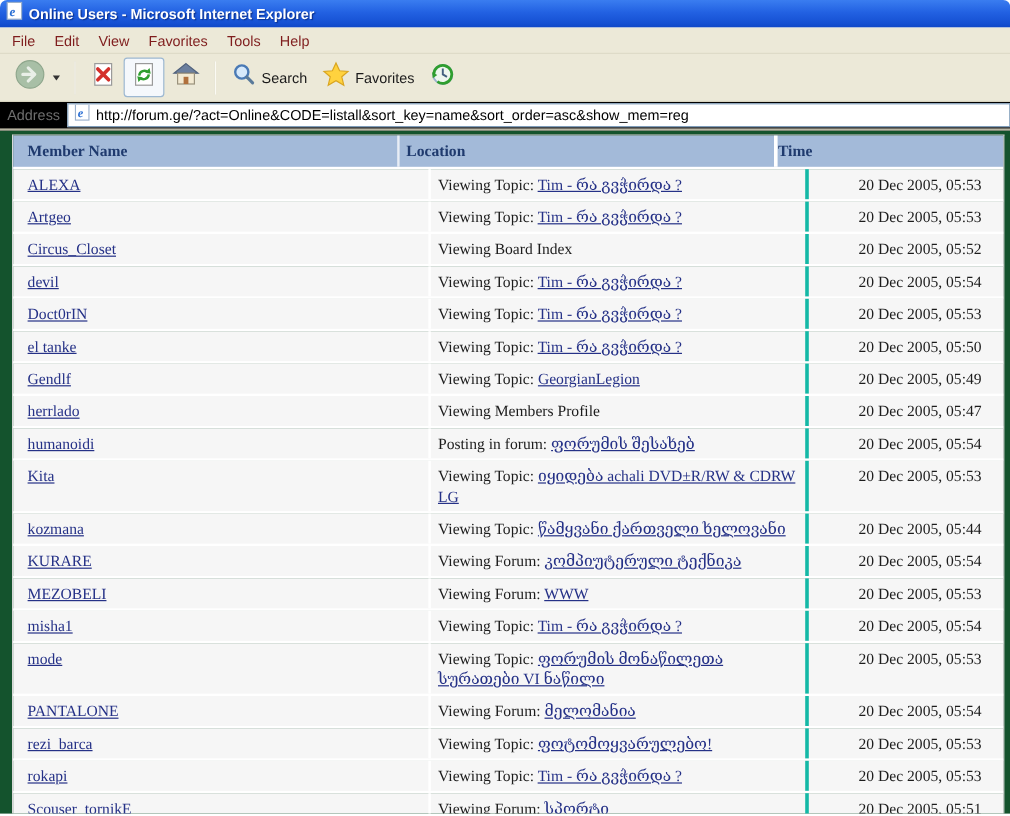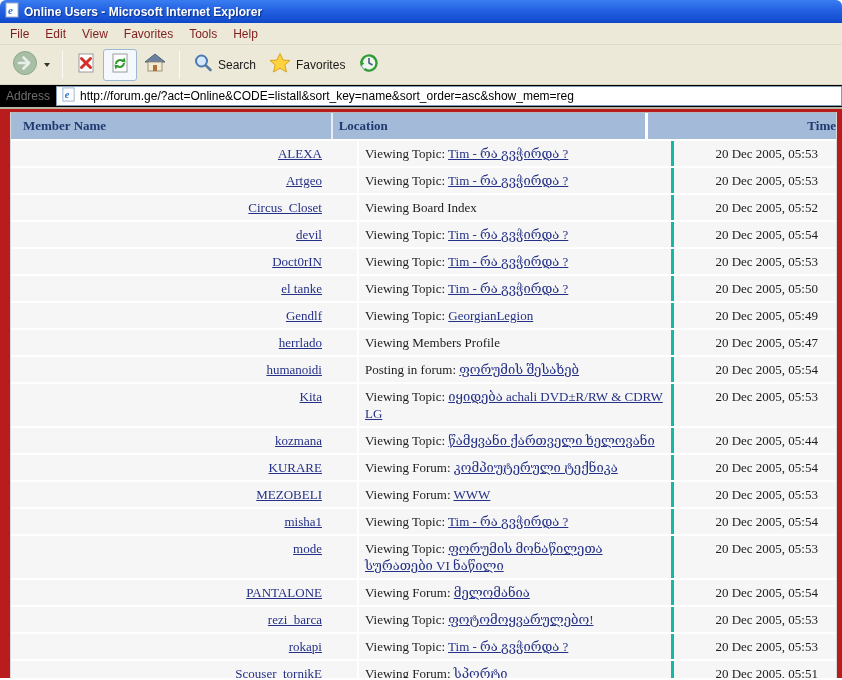--- a/index.html
+++ b/index.html
@@ -40,38 +40,38 @@
     padding:0 0 0 6px; border-bottom:2px solid #b9b5a3;
   }
   .addr-label { font-size:12px; color:#6e6e6e; margin-right:6px; }
   .addr-input {
     flex:1; height:20px; background:#fff; border:1px solid #7f9db9;
     display:flex; align-items:center; gap:4px; padding:0 4px; overflow:hidden;
   }
   .addr-url { font-size:12px; color:#000; white-space:nowrap; }
 
   
-  .content { background:#b91c1c; height:569px; overflow:hidden; padding:3px 0 0 10px; }
+  .content { background:#14532d; height:569px; overflow:hidden; padding:3px 0 0 10px; }
   .utable { width:827px; border-top:1px solid #b9b9b9; border-left:1px solid #d8d8d8; border-right:1px solid #d8d8d8; }
   .thead { display:flex; background:var(--header-bg,#a3bad9); border-bottom:2px solid #fff; }
   .hcell {
     font-family:"Liberation Serif","DejaVu Serif","DejaVu Sans",serif;
     font-size:13px; font-weight:bold; color:var(--header-text,#1f3a6e);
     height:26px; line-height:26px;
   }
   .h-name { width:330px; padding-left:12px; }
   .h-loc  { width:325px; padding-left:6px; border-left:2px solid #e8edf5; }
-  .h-time { width:197px; text-align:right; border-left:3px solid #fff; }
+  .h-time { width:197px; text-align:left; border-left:3px solid #fff; }
 
   .trow { display:flex; background:#f6f6f6; border-bottom:2px solid #fff; }
   .cell {
     font-family:"Liberation Serif","DejaVu Serif","DejaVu Sans",serif;
     font-size:13px; color:#1c1c1c; padding:4px 8px; line-height:17px; min-height:25px;
   }
-  .c-name { width:330px; padding-left:12px;text-align:right; }
+  .c-name { width:330px; padding-left:12px; }
   .c-loc  { width:325px; padding-left:6px; border-left:2px solid #fff;margin-left:27px; }
   .c-time { width:170px; text-align:right; padding-right:18px; border-left:3px solid #14b8a6; white-space:nowrap; }
   a.link { color:var(--link,#253187); text-decoration:underline; cursor:pointer; }
 </style>
 </head>
 <body>
 
 <div class="window">
 
   <div class="titlebar">

